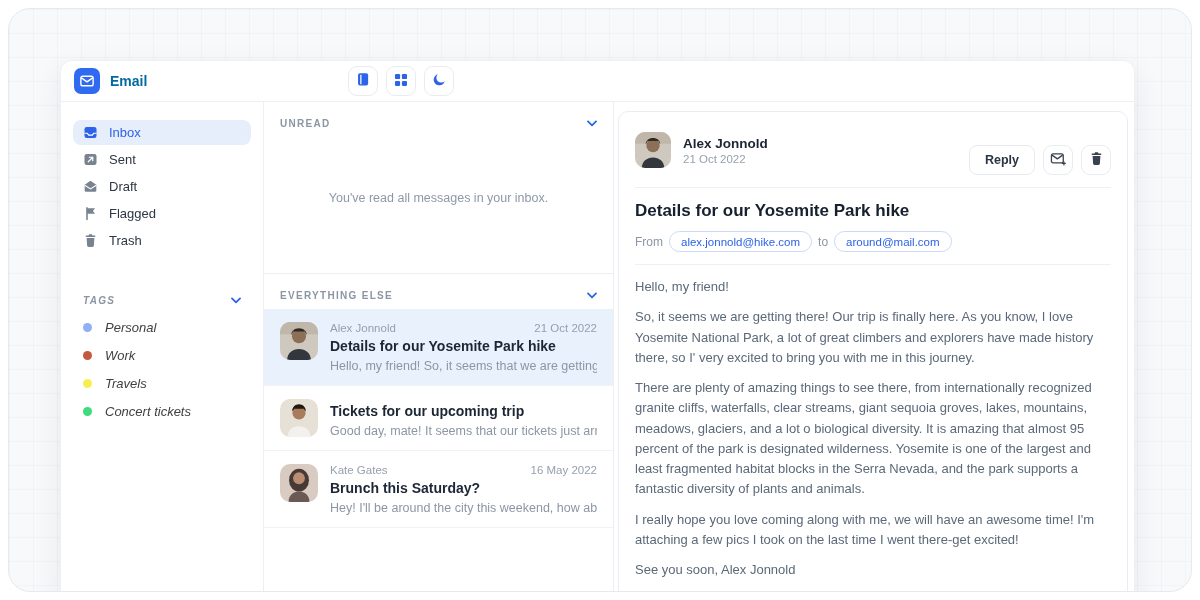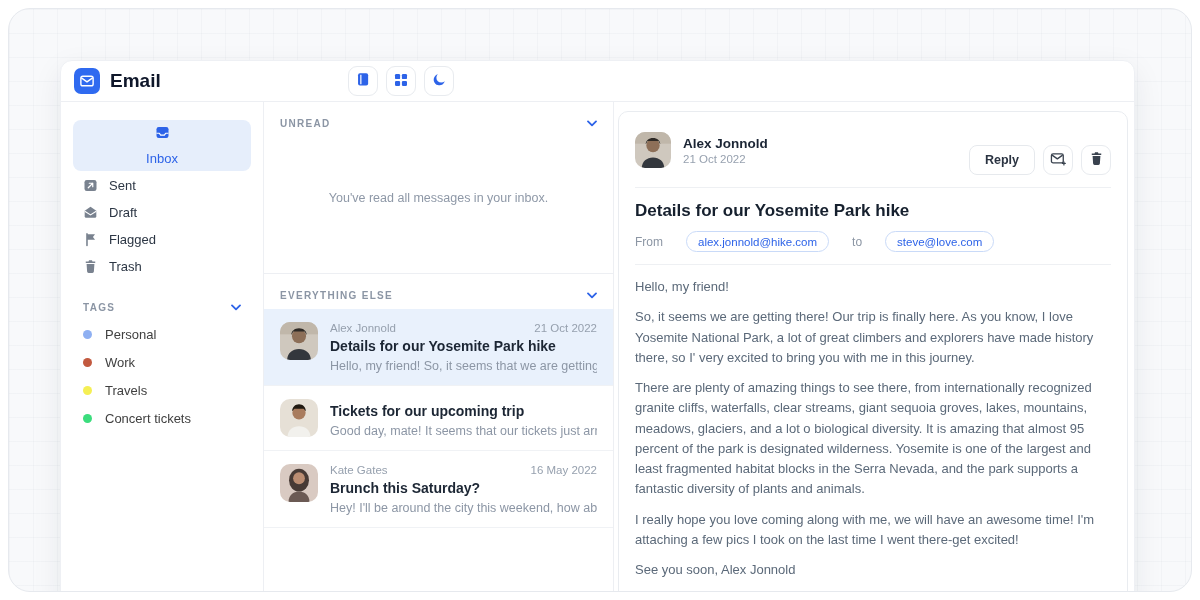--- a/index.html
+++ b/index.html
@@ -16,21 +16,21 @@
   .window { position:absolute; left:51px; top:51px; width:1075px; bottom:-12px;
     background:#fff; border:1px solid #eef0f4; border-radius:12px;
     box-shadow:0 10px 30px rgba(25,35,55,.08); display:flex; flex-direction:column; }
 
   
   .app-header { height:41px; flex:0 0 41px; border-bottom:1px solid #edeff3;
     display:flex; align-items:center; padding:0 13px; }
   .brand { display:flex; align-items:center; gap:10px; width:190px; }
   .logo { width:26px; height:26px; border-radius:7px; background:#2f6af0;
     display:flex; align-items:center; justify-content:center; }
-  .app-title { font-size:19px; font-weight:700; color:#0f172a; }
+  .app-title { font-size:14px; font-weight:700; color:#0369a1; }
   .header-mid { flex:1; display:flex; justify-content:center; }
   .search-wrap { position:relative; width:340px; }
   .search-input { width:100%; height:30px; border:1px solid #e7eaee; border-radius:8px;
     padding:0 30px 0 32px; font-size:12.5px; color:#2c3644; outline:none;
     font-family:"Liberation Sans", sans-serif; background:#fff; }
   .search-input::placeholder { color:#9aa4b2; }
   .search-icon { position:absolute; left:10px; top:7px; }
   .slash-badge { position:absolute; right:6px; top:6px; width:18px; height:18px;
     border:1px solid #e7eaee; border-radius:5px; background:#fbfcfd; color:#8a94a2;
     font-size:11px; display:flex; align-items:center; justify-content:center; }
@@ -41,23 +41,23 @@
   
   .app-body { flex:1; display:flex; min-height:0; }
 
   .sidebar { width:203px; flex:0 0 203px; border-right:1px solid #edeff3; padding:16px 12px; }
   .section-head { display:flex; align-items:center; justify-content:space-between;
     padding:2px 10px 6px; color:#8b95a4; font-size:10px; font-weight:700;
     letter-spacing:1.3px; text-transform:uppercase; }
   .nav-item { display:flex; align-items:center; gap:11px; padding:5px 10px; margin-top:2px;
     border-radius:8px; font-size:13px; color:#2c3644; font-weight:500; cursor:pointer; }
   .nav-item .nav-ic { display:flex; width:15px; justify-content:center; }
-  .nav-item.active { background:#e6eefb;flex-direction:column; }
+  .nav-item.active { background:#e6eefb; }
   .nav-item.active .nav-label { color:#2d63e8; }
-  .tags-section { margin-top:21px; }
+  .tags-section { margin-top:40px;font-style:italic; }
   .tag-item { display:flex; align-items:center; gap:13px; padding:5.5px 10px; margin-top:2px;
     font-size:13px; color:#404040; font-weight:500; cursor:pointer; }
   .tag-dot { width:9px; height:9px; border-radius:50%; flex:0 0 auto; }
 
   .list-col { width:350px; flex:0 0 350px; border-right:1px solid #edeff3;
     display:flex; flex-direction:column; }
   .list-head { display:flex; align-items:flex-end; justify-content:space-between;
     padding:16px 16px 8px; color:#8b95a4; font-size:10px; font-weight:700;
     letter-spacing:1.3px; text-transform:uppercase; }
   .unread-sec { height:171px; flex:0 0 171px; display:flex; flex-direction:column; }
@@ -82,21 +82,21 @@
   .d-avatar svg { display:block; }
   .d-sender { margin-left:12px; }
   .d-name { font-size:13.5px; font-weight:600; color:#1b2534; }
   .d-date { font-size:11.5px; color:#97a1af; margin-top:2px; }
   .detail-actions { margin-left:auto; display:flex; gap:8px; align-items:center;margin-top:20px; }
   .reply-btn { padding:7px 15px; border:1px solid #e6e9ed; border-radius:8px; font-size:12.5px;
     font-weight:600; color:#2b3442; background:#fff; cursor:pointer;
     font-family:"Liberation Sans", sans-serif; }
   .divider { height:1px; background:#eef0f3; margin:12px 0; }
   .subject { font-size:17px; font-weight:700; color:#16202e; margin-top:13px; }
-  .from-row { display:flex; align-items:center; gap:23px; margin-top:10px; font-size:12px; color:#8c96a4; }
+  .from-row { display:flex; align-items:center; gap:6px; margin-top:10px; font-size:12px; color:#8c96a4; }
   .chip { border:1px solid #c9daf8; color:#2d63e8; border-radius:999px; padding:3.5px 11px;
     font-size:11.5px; font-weight:500; background:#fff; cursor:pointer; }
   .body-text { margin-top:2px; }
   .body-text p { font-size:13px; line-height:1.56; color:#5b6979; margin-top:10px; }
   .attach-label { font-size:12.5px; font-weight:700; color:#1b2533; margin-top:2px; }
 </style>
 </head>
 <body>
 
 <div class="frame">
@@ -345,21 +345,21 @@
           </div>
 
           <div class="divider"></div>
 
           <div class="subject">Details for our Yosemite Park hike</div>
 
           <div class="from-row">
             <span>From</span>
             <span class="chip">alex.jonnold@hike.com</span>
             <span>to</span>
-            <span class="chip">steve@love.com</span>
+            <span class="chip">around@mail.com</span>
           </div>
 
           <div class="divider"></div>
 
           <div class="body-text">
             <p>Hello, my friend!</p>
             <p>So, it seems we are getting there! Our trip is finally here. As you know, I love Yosemite National Park, a lot of great climbers and explorers have made history there, so I' very excited to bring you with me in this journey.</p>
             <p>There are plenty of amazing things to see there, from internationally recognized granite cliffs, waterfalls, clear streams, giant sequoia groves, lakes, mountains, meadows, glaciers, and a lot o biological diversity. It is amazing that almost 95 percent of the park is designated wilderness. Yosemite is one of the largest and least fragmented habitat blocks in the Serra Nevada, and the park supports a fantastic diversity of plants and animals.</p>
             <p>I really hope you love coming along with me, we will have an awesome time! I'm attaching a few pics I took on the last time I went there-get excited!</p>
             <p>See you soon, Alex Jonnold</p>

